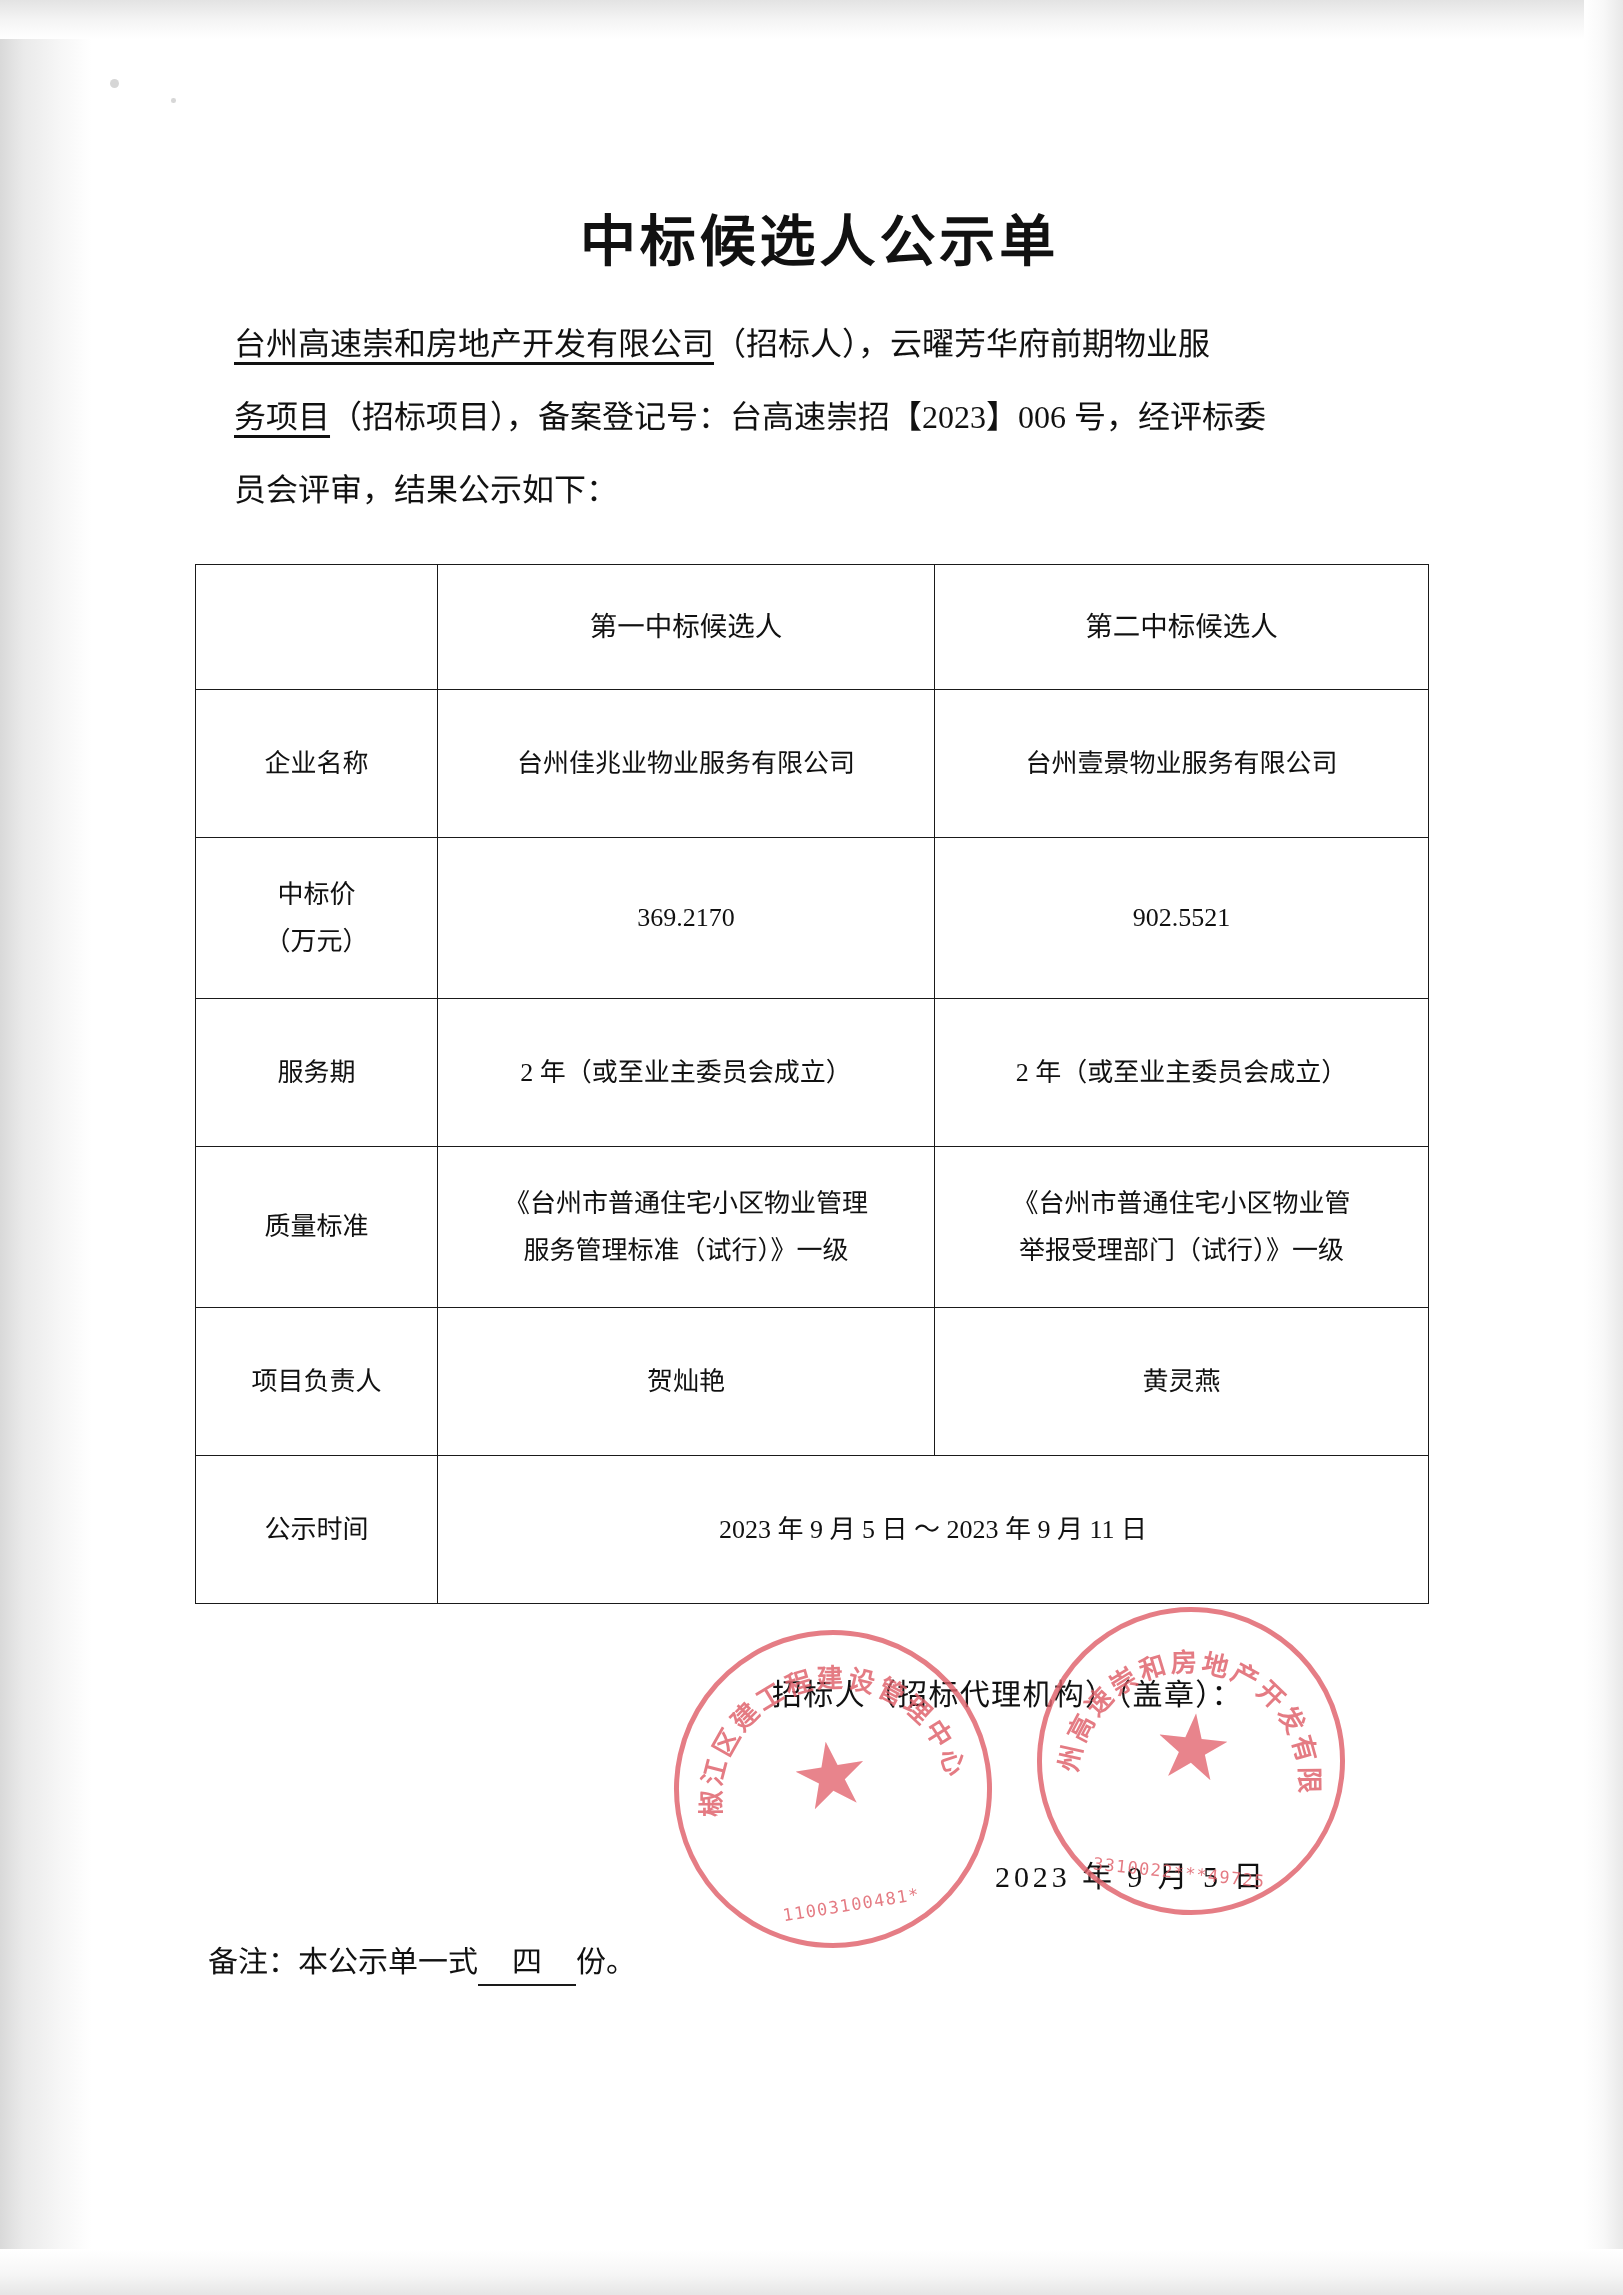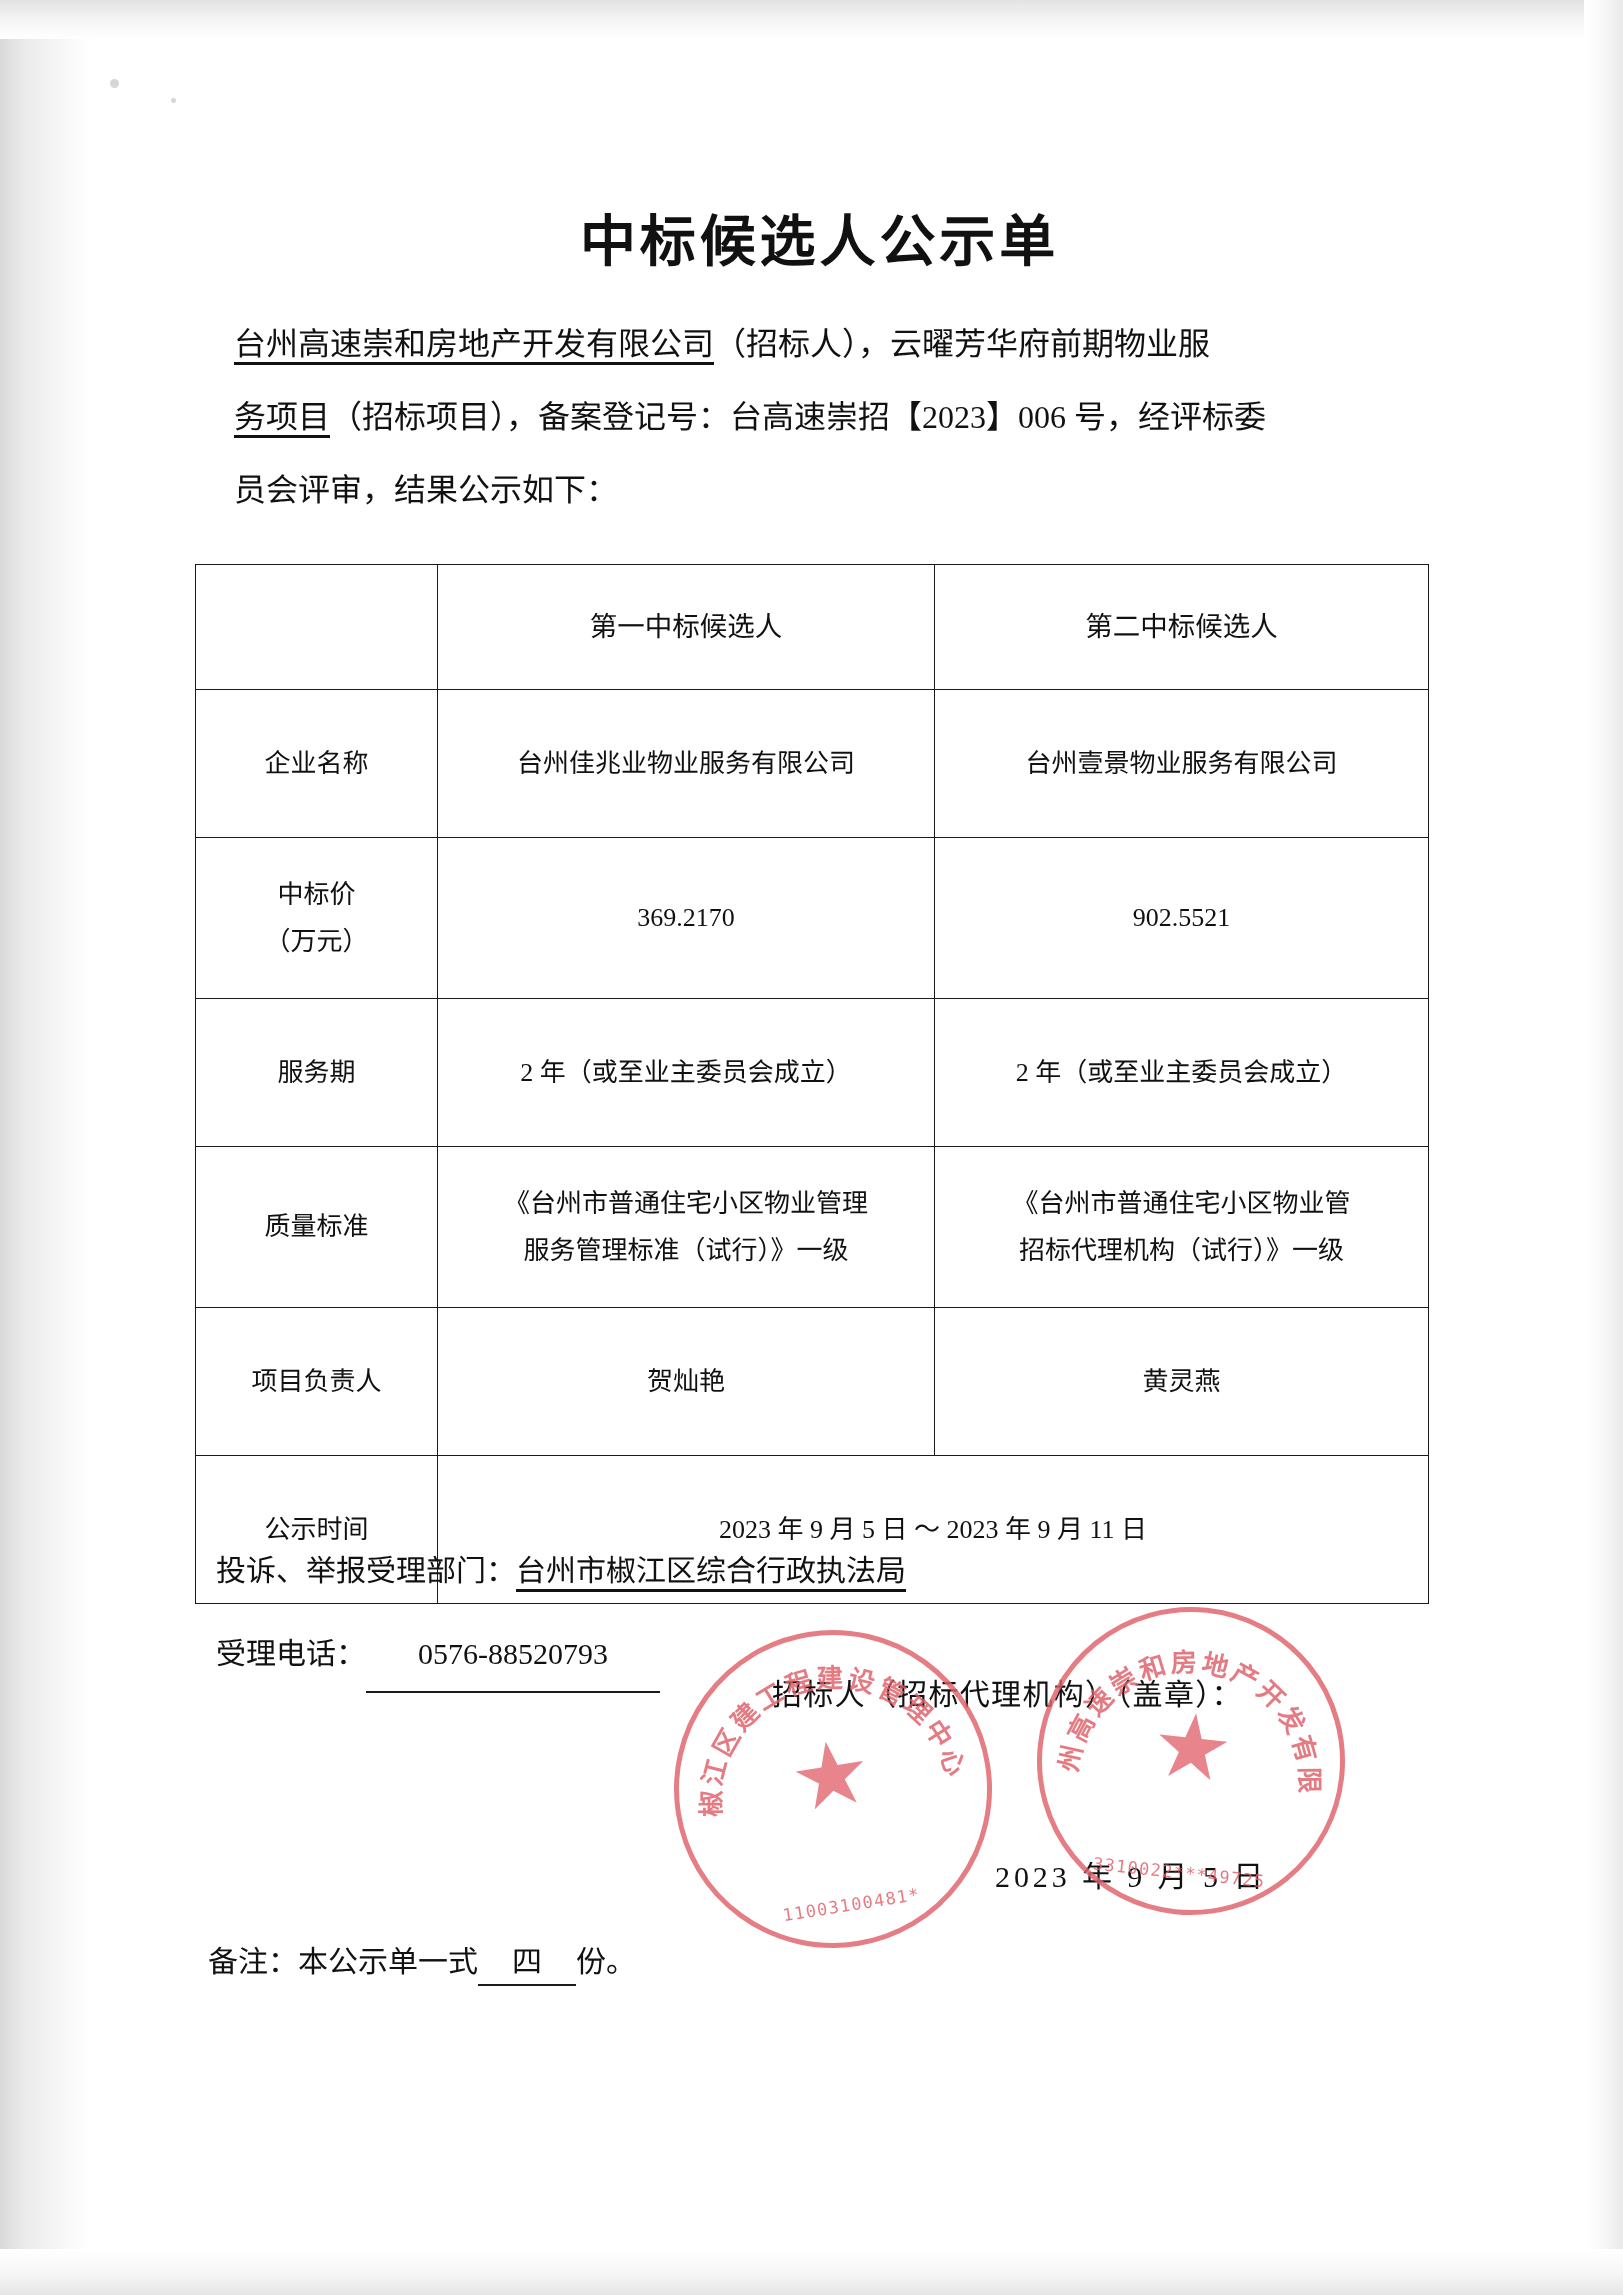--- a/index.html
+++ b/index.html
@@ -274,46 +274,38 @@
         <td>质量标准</td>
         <td>
           <div class="cell-two">
             <div>《台州市普通住宅小区物业管理</div>
             <div>服务管理标准（试行）》一级</div>
           </div>
         </td>
         <td>
           <div class="cell-two">
             <div>《台州市普通住宅小区物业管</div>
-            <div>招标代理机构（试行）》一级</div>
+            <div>举报受理部门（试行）》一级</div>
           </div>
         </td>
       </tr>
 
       <tr class="row-tall">
         <td>项目负责人</td>
         <td>贺灿艳</td>
         <td>黄灵燕</td>
       </tr>
 
       <tr class="row-tall">
         <td>公示时间</td>
         <td colspan="2">2023 年 9 月 5 日 ～ 2023 年 9 月 11 日</td>
       </tr>
     </tbody>
   </table>
 
-  <div class="bottom">
-    <div>
-      <span class="lbl">投诉、举报受理部门：</span><span class="val-u">台州市椒江区综合行政执法局</span>
-    </div>
-    <div class="phone-line">
-      <span class="lbl">受理电话：</span><span class="phone-u">0576-88520793</span>
-    </div>
-  </div>
 
   <div class="signer">招标人（招标代理机构）（盖章）：</div>
   <div class="sign-date">2023 年 9 月 5 日</div>
 
   <div class="remark">
     <span>备注：本公示单一式</span><span class="count">四</span><span>份。</span>
   </div>
 
   <div class="stamp stamp-1">
     <div class="arc-text">

